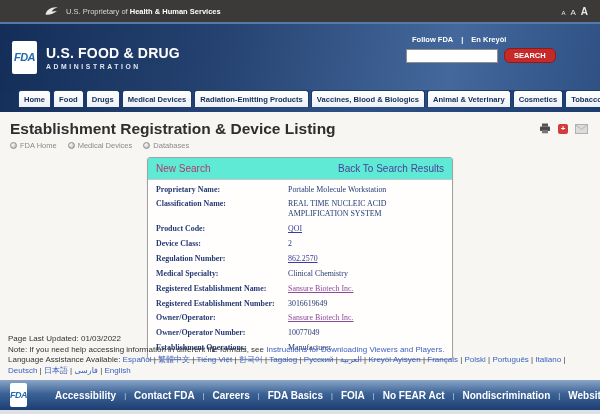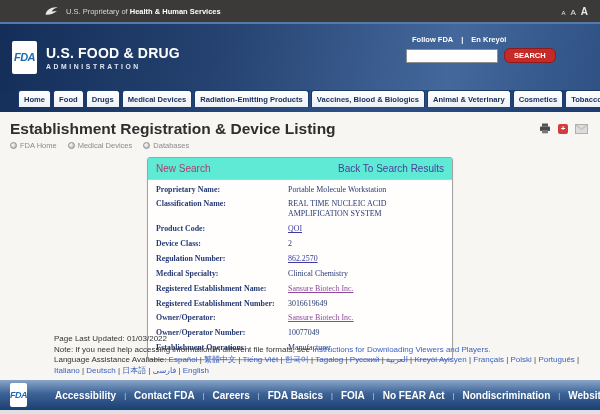--- a/index.html
+++ b/index.html
@@ -55,21 +55,21 @@
               background:#5eead4; font-size:10px; }
   .newsearch { color:#b23a69; cursor:pointer; }
   .backlink { color:#4b3f99; cursor:pointer; }
   .panel table { width:100%; border-collapse:collapse; margin:2px 0 3px;font-family:Liberation Serif, serif; }
   .panel td { font-size:7.9px; color:#253a74; padding:2.5px 8px; vertical-align:top; line-height:1.25; }
   .panel td.lbl { font-weight:bold; width:132px; padding-right:2px; }
   a.vlink-blue { color:#3a3aa0; text-decoration:underline; cursor:pointer; }
   a.vlink-purple { color:#8d4a9b; text-decoration:underline; cursor:pointer; }
 
   
-  .pageinfo { position:absolute; left:8px; right:6px; bottom:4px; font-size:8px; color:#333; line-height:1.3;margin-left:46px; }
+  .pageinfo { position:absolute; left:8px; right:6px; bottom:4px; font-size:8px; color:#333; line-height:1.3; }
   .blue-link { color:#3b5fc0; cursor:pointer; }
   .langwrap { display:inline; }
   .lang-sep { color:#444; }
 
   
   .footer { height:30px; background:linear-gradient(#8aa6c8 0%,#3d6396 45%,#1c3f72 100%);
             display:flex; align-items:center; padding:0 10px; }
   .fdalogo.small { width:22px; height:24px; font-size:9px; }
   .flinks { flex:1; display:flex; justify-content:center; align-items:center; margin-left:20px; }
   .flink { color:#ffffff; font-weight:bold; font-size:10px; padding:0 8px; white-space:nowrap; cursor:pointer; }

